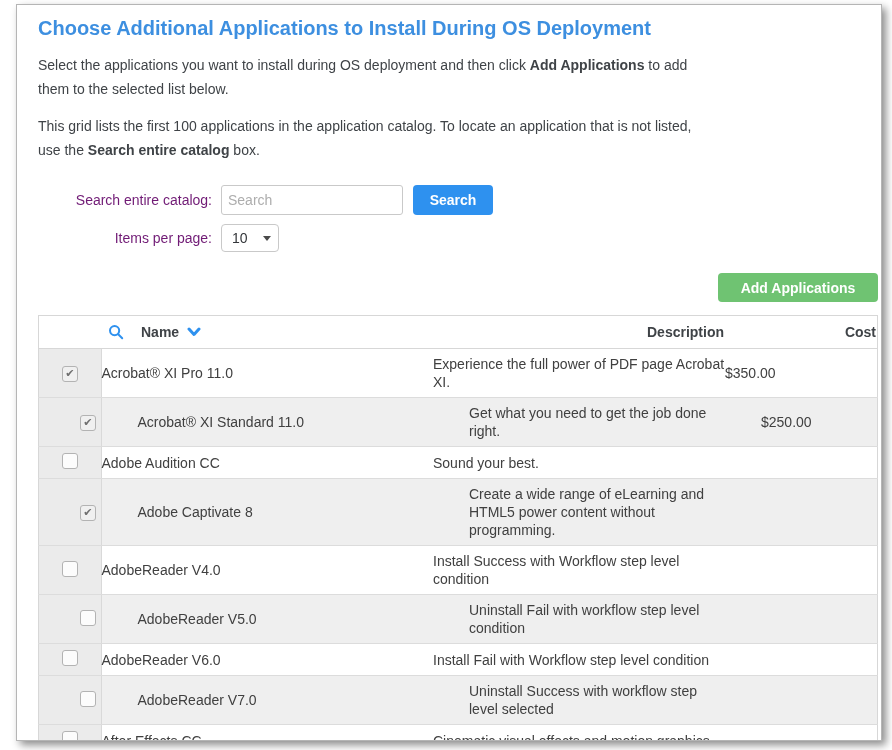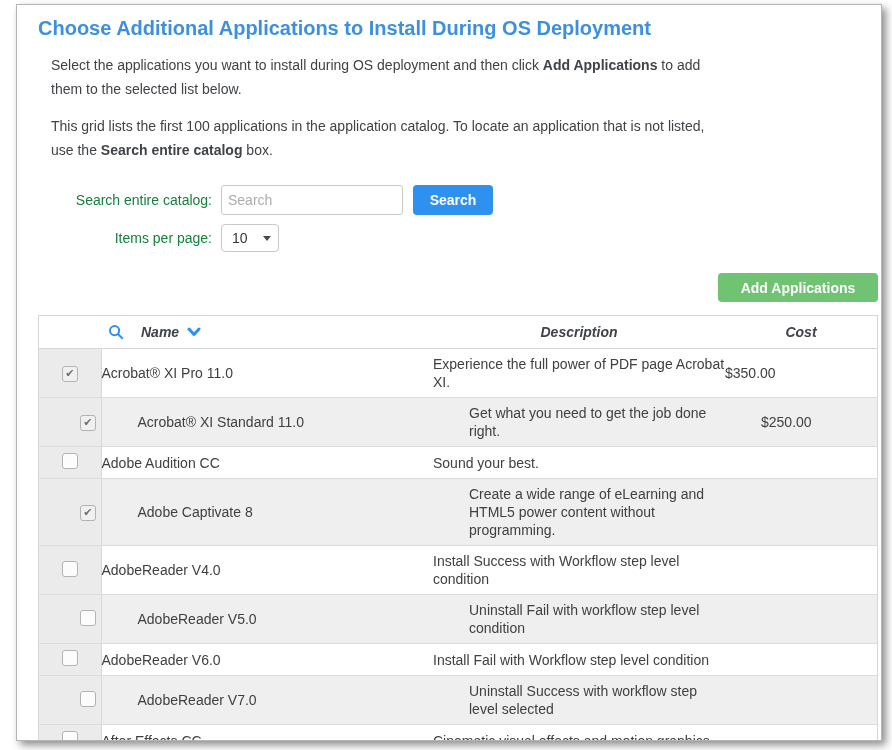--- a/index.html
+++ b/index.html
@@ -11,27 +11,27 @@
   .card{
     position:absolute;left:16px;top:4px;width:866px;height:737px;
     background:#fff;border:1px solid #b5b5b5;
     box-shadow:4px 4px 8px rgba(0,0,0,0.45);
     box-sizing:border-box;overflow:hidden;
   }
   .content{margin:0 3px 0 21px;}
   h1.page-title{
     margin:11px 0 0 0;font-size:20px;font-weight:bold;color:#3d8fe0;line-height:1.2;
   }
-  p.intro{max-width:662px;font-size:14px;line-height:24px;margin:13px 0 0 13px;color:#3f4347;}
+  p.intro{max-width:662px;font-size:14px;line-height:24px;margin:13px 0 0 0;color:#3f4347;}
   p.intro b{font-weight:bold;}
 
   
   .form-row{display:flex;align-items:center;margin-top:9px;}
   .form-row.first{margin-top:23px;}
-  .form-label{width:174px;text-align:right;font-size:14px;color:#15803d;margin-right:9px;flex:none;}
+  .form-label{width:174px;text-align:right;font-size:14px;color:#701a75;margin-right:9px;flex:none;}
   .search-input{
     width:168px;height:28px;border:1px solid #c9c9c9;border-radius:3px;
     padding:0 6px;font-size:14px;color:#404040;outline:none;
     font-family:"Liberation Sans","DejaVu Sans",sans-serif;
   }
   .search-input::placeholder{color:#adadad;}
   .btn{
     border:none;border-radius:4px;color:#fff;font-weight:bold;font-size:14px;
     font-family:"Liberation Sans","DejaVu Sans",sans-serif;cursor:pointer;
     display:inline-flex;align-items:center;justify-content:center;
@@ -46,22 +46,22 @@
   .caret-down{
     width:0;height:0;border-left:4px solid transparent;border-right:4px solid transparent;
     border-top:5px solid #4a4a4a;flex:none;
   }
   .add-row{display:flex;justify-content:flex-end;margin-top:21px;}
   .btn-add{background:#6fc372;width:160px;height:29px;}
 
   
   table.grid{width:100%;border-collapse:collapse;border:1px solid #d7d7d7;margin-top:13px;font-size:14px;}
   table.grid th{
-    height:30px;font-weight:bold;text-align:center;color:#3f4347;
-    border-bottom:1px solid #d7d7d7;background:#fff;font-style:italic;
+    height:30px;font-weight:bold;text-align:right;color:#3f4347;
+    border-bottom:1px solid #d7d7d7;background:#fff;
   }
   th.col-select{width:60px;}
   th.col-name{width:330px;}
   th.col-desc{width:290px;}
   .name-head{display:flex;align-items:center;padding-left:6px;}
   .name-head .name-label{margin-left:17px;font-weight:bold;}
   .name-head .sort-icon{margin-left:8px;display:inline-flex;}
   table.grid td{border-bottom:1px solid #dcdcdc;padding:6px 0;vertical-align:middle;color:#404040;}
   tr.alt td{background:#efefef;padding-left:36px;}
   td.cell-select{background:#ebebeb !important;border-right:1px solid #d9d9d9;text-align:center;}

